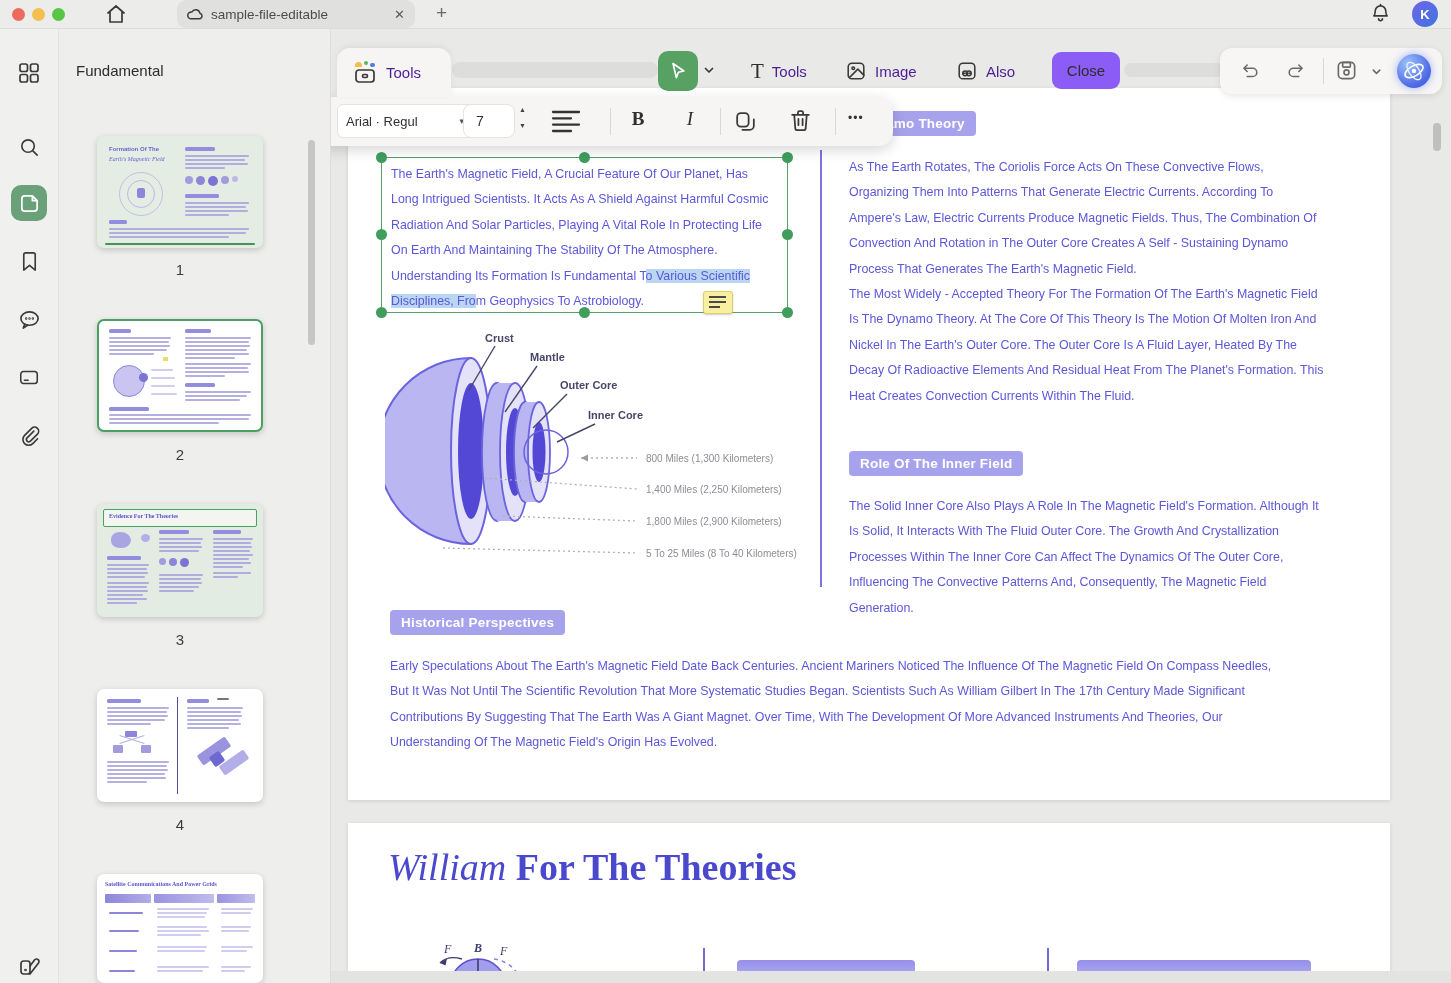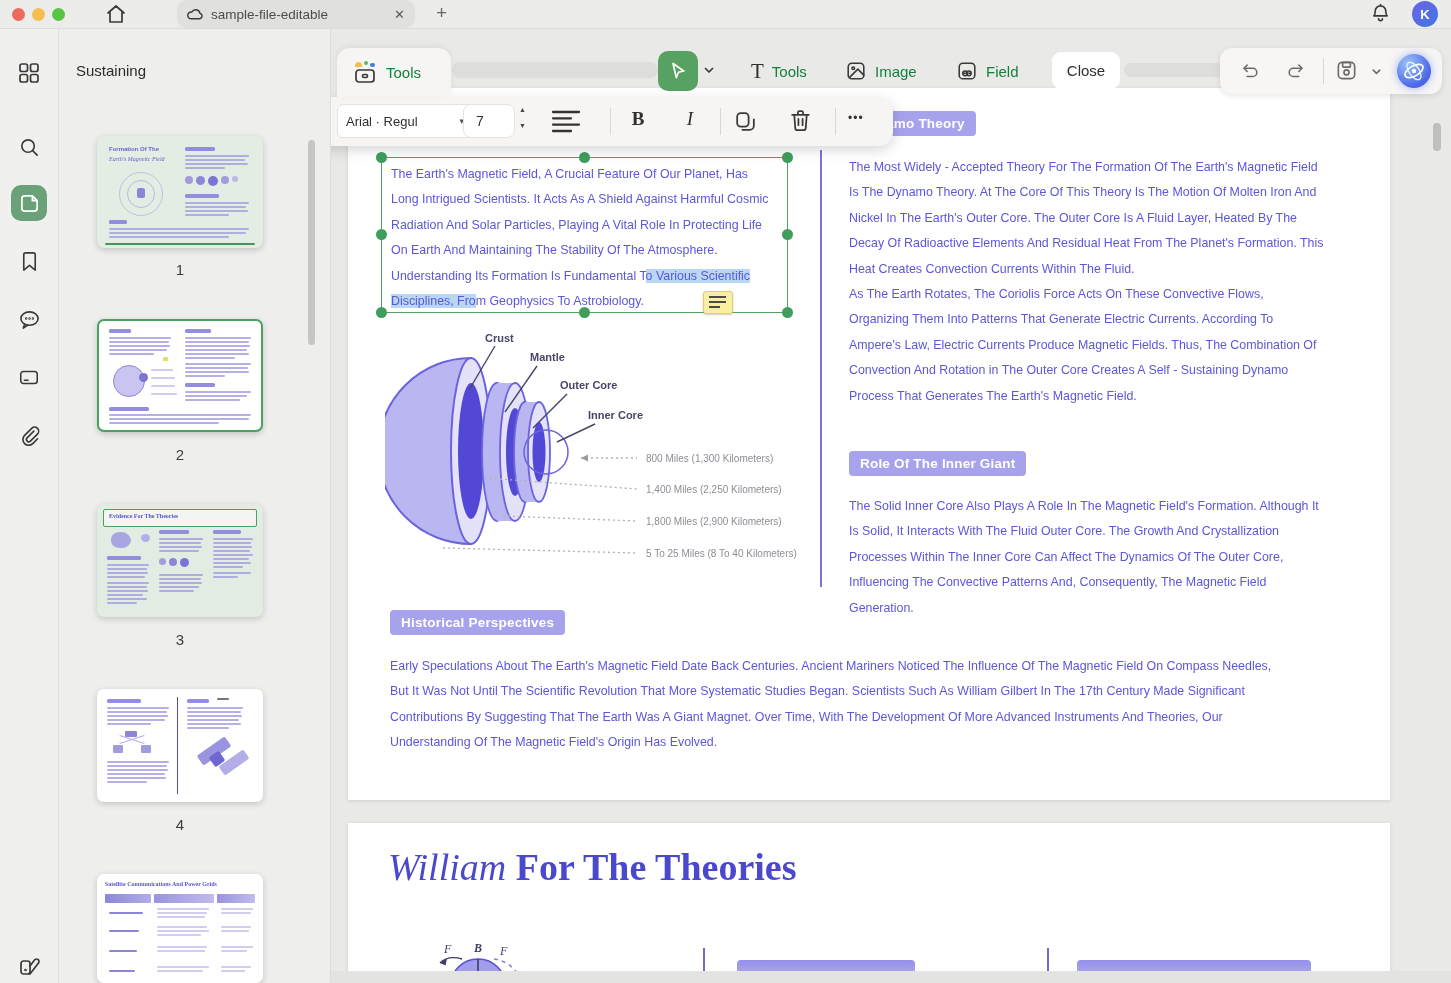--- a/index.html
+++ b/index.html
@@ -23,24 +23,24 @@
   .panel{left:58px;top:28px;width:272px;height:955px;background:#eeeeec;border-right:1px solid #dedddb;z-index:60;}
   .paneltitle{left:18px;top:34px;font-size:15px;color:#2c2c2c;font-weight:500;}
   .thumb{left:39px;width:166px;border-radius:7px;box-shadow:0 2px 6px rgba(0,0,0,.18);overflow:hidden;box-sizing:border-box;background:#fff;}
   .pnum{width:166px;left:39px;text-align:center;font-size:15px;color:#3c3c3c;}
   .mline{position:absolute;height:2px;border-radius:1px;background:#a29cdd;opacity:.8;}
   .mchip{position:absolute;border-radius:1.5px;background:#938de0;}
   
   .track{background:#dddddb;border-radius:8px;}
   .toolstab{left:337px;top:48px;width:114px;height:49px;background:#f6f5f3;border-radius:13px 13px 0 0;
             box-shadow:0 -2px 6px rgba(0,0,0,.06);display:flex;align-items:center;gap:9px;padding-left:16px;box-sizing:border-box;z-index:51;}
-  .tbarlabel{font-size:15px;color:#15803d;text-align:right;}
+  .tbarlabel{font-size:15px;color:#4c1d95;text-align:right;}
   .greenbtn{left:658px;top:51px;width:40px;height:40px;border-radius:10px;background:#57a263;display:flex;align-items:center;justify-content:center;z-index:45;}
   .toolitem{top:54px;height:34px;display:flex;align-items:center;gap:8px;z-index:45;}
-  .closebtn{left:1052px;top:52px;width:68px;height:37px;background:#ffffff;border-radius:9px;display:flex;align-items:center;justify-content:center;font-size:15px;color:#2e2e2e;z-index:45;}
+  .closebtn{left:1052px;top:52px;width:68px;height:37px;background:#8b5cf6;border-radius:9px;display:flex;align-items:center;justify-content:center;font-size:15px;color:#2e2e2e;z-index:45;}
   .rightpanel{left:1220px;top:48px;width:222px;height:46px;background:#f7f6f4;border-radius:12px;box-shadow:0 2px 6px rgba(0,0,0,.10);z-index:45;}
   .vdivider{width:1px;background:#d8d8d5;}
   
   .fmtbar{left:283px;top:97px;width:610px;height:49px;background:#f6f5f3;border-radius:14px;
           box-shadow:0 4px 14px rgba(0,0,0,.16);z-index:50;}
   .fmtfield{background:#fff;border:1px solid #e3e3e1;border-radius:8px;height:34px;box-sizing:border-box;display:flex;align-items:center;}
   .fmtglyph{font-size:19px;color:#2f2f2f;}
   
   .page{background:#fff;box-shadow:0 1px 4px rgba(0,0,0,.12);}
   .doctext{color:#5c57d9;font-size:12.4px;line-height:25.4px;}
@@ -127,21 +127,21 @@
   <div class="a railbtn" style="top:920px;">
     <svg width="24" height="24" viewBox="0 0 24 24" class="ico">
       <rect x="4" y="7" width="9" height="13" rx="2.5"></rect>
       <path d="M13 12 l4.5-6 a2.5 2.5 0 0 1 4 3 l-8.5 11"></path>
       <circle cx="8.5" cy="16" r=".5"></circle>
     </svg>
   </div>
 </div>
 
 <div class="a panel">
-  <div class="a paneltitle">Sustaining</div>
+  <div class="a paneltitle">Fundamental</div>
 
   <div class="a thumb" style="top:108px;height:112px;background:#e3ede3;">
     <div class="a" style="left:12px;top:10px;color:#6a63cf;font-weight:bold;font-size:6px;">Formation Of The</div>
     <div class="a" style="left:12px;top:20px;color:#6a63cf;font-style:italic;font-size:6px;font-family:'Liberation Serif',serif;">Earth's Magnetic Field</div>
     <div>
       <div class="a" style="left:22px;top:36px;width:42px;height:42px;border:1px solid #a9a3e0;border-radius:50%;opacity:.6;"></div>
       <div class="a" style="left:30px;top:44px;width:26px;height:26px;border:1px solid #a9a3e0;border-radius:50%;opacity:.7;"></div>
       <div class="a" style="left:40px;top:52px;width:8px;height:10px;background:#8d86d8;border-radius:2px;"></div>
       <div class="mchip" style="left:88px;top:11px;width:30px;height:4px;"></div>
       <div class="mline" style="left:88px;top:19px;width:64px;"></div>
@@ -400,25 +400,25 @@
     <g font-family="Liberation Sans, sans-serif" font-size="10" fill="#8d8d96">
       <text x="261" y="134">800 Miles (1,300 Kilometers)</text>
       <text x="261" y="165">1,400 Miles (2,250 Kilometers)</text>
       <text x="261" y="197">1,800 Miles (2,900 Kilometers)</text>
       <text x="261" y="229">5 To 25 Miles (8 To 40 Kilometers)</text>
     </g>
   </svg>
 
   <div class="a badge" style="left:501px;top:23px;">Dynamo Theory</div>
   <div class="a doctext" style="left:501px;top:67px;width:476px;">
+    <div>As The Earth Rotates, The Coriolis Force Acts On These Convective Flows, Organizing Them Into Patterns That Generate Electric Currents. According To Ampere's Law, Electric Currents Produce Magnetic Fields. Thus, The Combination Of Convection And Rotation in The Outer Core Creates A Self - Sustaining Dynamo Process That Generates The Earth's Magnetic Field.</div>
     <div>The Most Widely - Accepted Theory For The Formation Of The Earth's Magnetic Field Is The Dynamo Theory. At The Core Of This Theory Is The Motion Of Molten Iron And Nickel In The Earth's Outer Core. The Outer Core Is A Fluid Layer, Heated By The Decay Of Radioactive Elements And Residual Heat From The Planet's Formation. This Heat Creates Convection Currents Within The Fluid.</div>
-    <div>As The Earth Rotates, The Coriolis Force Acts On These Convective Flows, Organizing Them Into Patterns That Generate Electric Currents. According To Ampere's Law, Electric Currents Produce Magnetic Fields. Thus, The Combination Of Convection And Rotation in The Outer Core Creates A Self - Sustaining Dynamo Process That Generates The Earth's Magnetic Field.</div>
-  </div>
-
-  <div class="a badge" style="left:501px;top:363px;">Role Of The Inner Giant</div>
+  </div>
+
+  <div class="a badge" style="left:501px;top:363px;">Role Of The Inner Field</div>
   <div class="a doctext" style="left:501px;top:406px;width:476px;">The Solid Inner Core Also Plays A Role In The Magnetic Field's Formation. Although It Is Solid, It Interacts With The Fluid Outer Core. The Growth And Crystallization Processes Within The Inner Core Can Affect The Dynamics Of The Outer Core, Influencing The Convective Patterns And, Consequently, The Magnetic Field Generation.</div>
 
   <div class="a badge" style="left:42px;top:522px;">Historical Perspectives</div>
   <div class="a doctext" style="left:42px;top:566px;width:882px;">Early Speculations About The Earth's Magnetic Field Date Back Centuries. Ancient Mariners Noticed The Influence Of The Magnetic Field On Compass Needles, But It Was Not Until The Scientific Revolution That More Systematic Studies Began. Scientists Such As William Gilbert In The 17th Century Made Significant Contributions By Suggesting That The Earth Was A Giant Magnet. Over Time, With The Development Of More Advanced Instruments And Theories, Our Understanding Of The Magnetic Field's Origin Has Evolved.</div>
 </div>
 
 <div class="a page" style="left:348px;top:823px;width:1042px;height:160px;">
   <div class="a" style="left:40px;top:22px;font-family:'Liberation Serif',serif;font-size:38px;color:#4a49ce;"><span style="font-style:italic;">William</span><span style="font-weight:bold;"> For The Theories</span></div>
 
   <svg class="a" style="left:78px;top:118px;" width="140" height="42" viewBox="0 0 140 42">
@@ -486,21 +486,21 @@
   <span class="tbarlabel">Image</span>
 </div>
 
 <div class="a toolitem" style="left:956px;">
   <svg width="22" height="22" viewBox="0 0 24 24" class="ico">
     <rect x="3.5" y="3.5" width="17" height="17" rx="4"></rect>
       <path d="M8 14.5 h2 M14 14.5 h2"></path>
       <circle cx="10" cy="14.5" r="2.6"></circle>
       <circle cx="14" cy="14.5" r="2.6"></circle>
   </svg>
-  <span class="tbarlabel">Field</span>
+  <span class="tbarlabel">Also</span>
 </div>
 
 <div class="a closebtn">
     <span>Close</span>
   </div>
 
 <div class="a rightpanel">
   <div class="a" style="left:18px;top:12px;">
     <svg width="22" height="22" viewBox="0 0 24 24" class="ico" style="stroke:#6a6a68;">
       <path d="M7 9 H16 a4.5 4.5 0 0 1 0 9 H10"></path>

